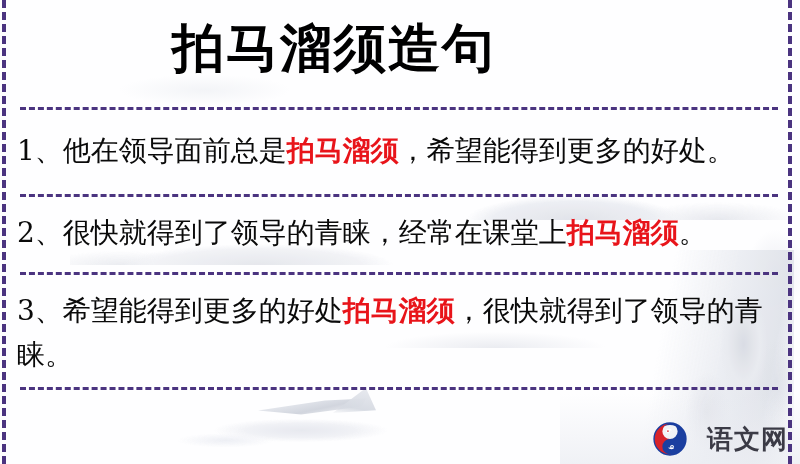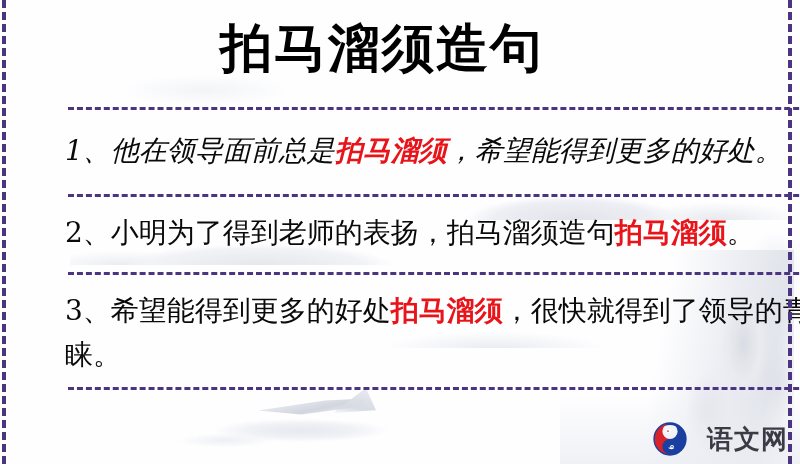--- a/index.html
+++ b/index.html
@@ -127,21 +127,20 @@
     width: 0;
     border-left: 4px dashed #4b3480;
   }
 
   
   .content {
     position: relative;
     z-index: 2;
     width: 668px;
     height: 464px;
-    margin-left: 48px;
   }
 
   .title {
     position: absolute;
     left: 0; right: 0;
     top: 18px;
     text-align: center;
     font-family: "DejaVu Serif", "Liberation Serif", serif;
     font-weight: 700;
     font-size: 52px;
@@ -166,21 +165,21 @@
   .sentence {
     position: absolute;
     left: 17px;
     width: 758px;
     font-family: "DejaVu Serif", "Liberation Serif", serif;
     font-size: 28px;
     line-height: 44px;
     color: #0a0a0a;
     letter-spacing: 0px;
   }
-  .s1 { top: 129px; font-style: italic; }
+  .s1 { top: 129px; }
   .s2 { top: 211px; }
   .s3 { top: 289px; }
 
   .idiom {
     color: #e8141a;
     font-weight: 700;
   }
 
   
   .watermark {
@@ -233,21 +232,21 @@
 
     <div class="sep sep-1"></div>
 
     <div class="sentence s1">
       <span>1、</span><span>他在领导面前总是</span><span class="idiom">拍马溜须</span><span>，希望能得到更多的好处。</span>
     </div>
 
     <div class="sep sep-2"></div>
 
     <div class="sentence s2">
-      <span>2、</span><span>小明为了得到老师的表扬，拍马溜须造句</span><span class="idiom">拍马溜须</span><span>。</span>
+      <span>2、</span><span>很快就得到了领导的青睐，经常在课堂上</span><span class="idiom">拍马溜须</span><span>。</span>
     </div>
 
     <div class="sep sep-3"></div>
 
     <div class="sentence s3">
       <span>3、</span><span>希望能得到更多的好处</span><span class="idiom">拍马溜须</span><span>，很快就得到了领导的青睐。</span>
     </div>
 
     <div class="sep sep-4"></div>
 

